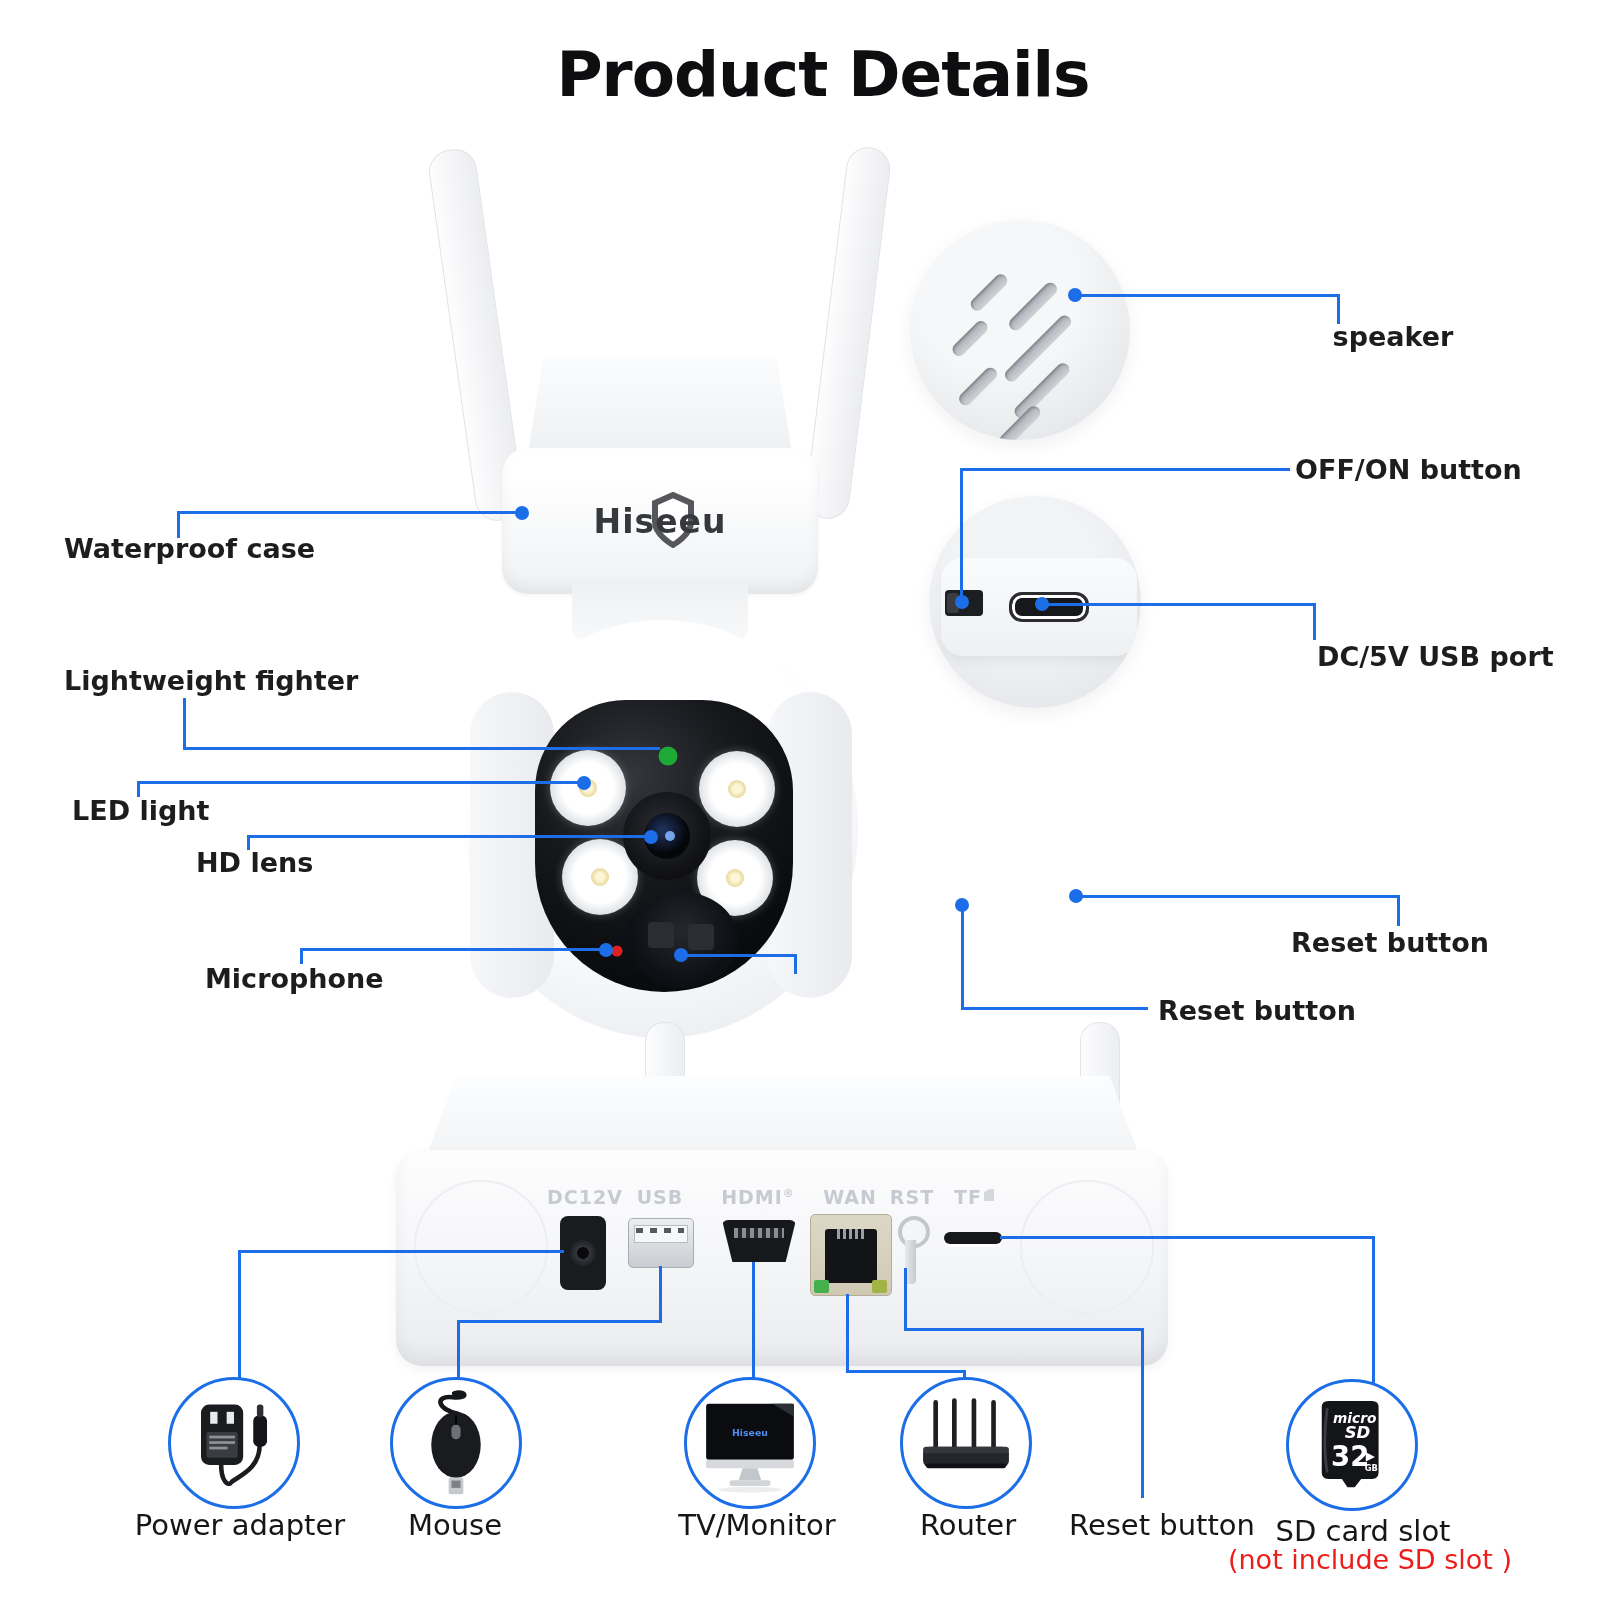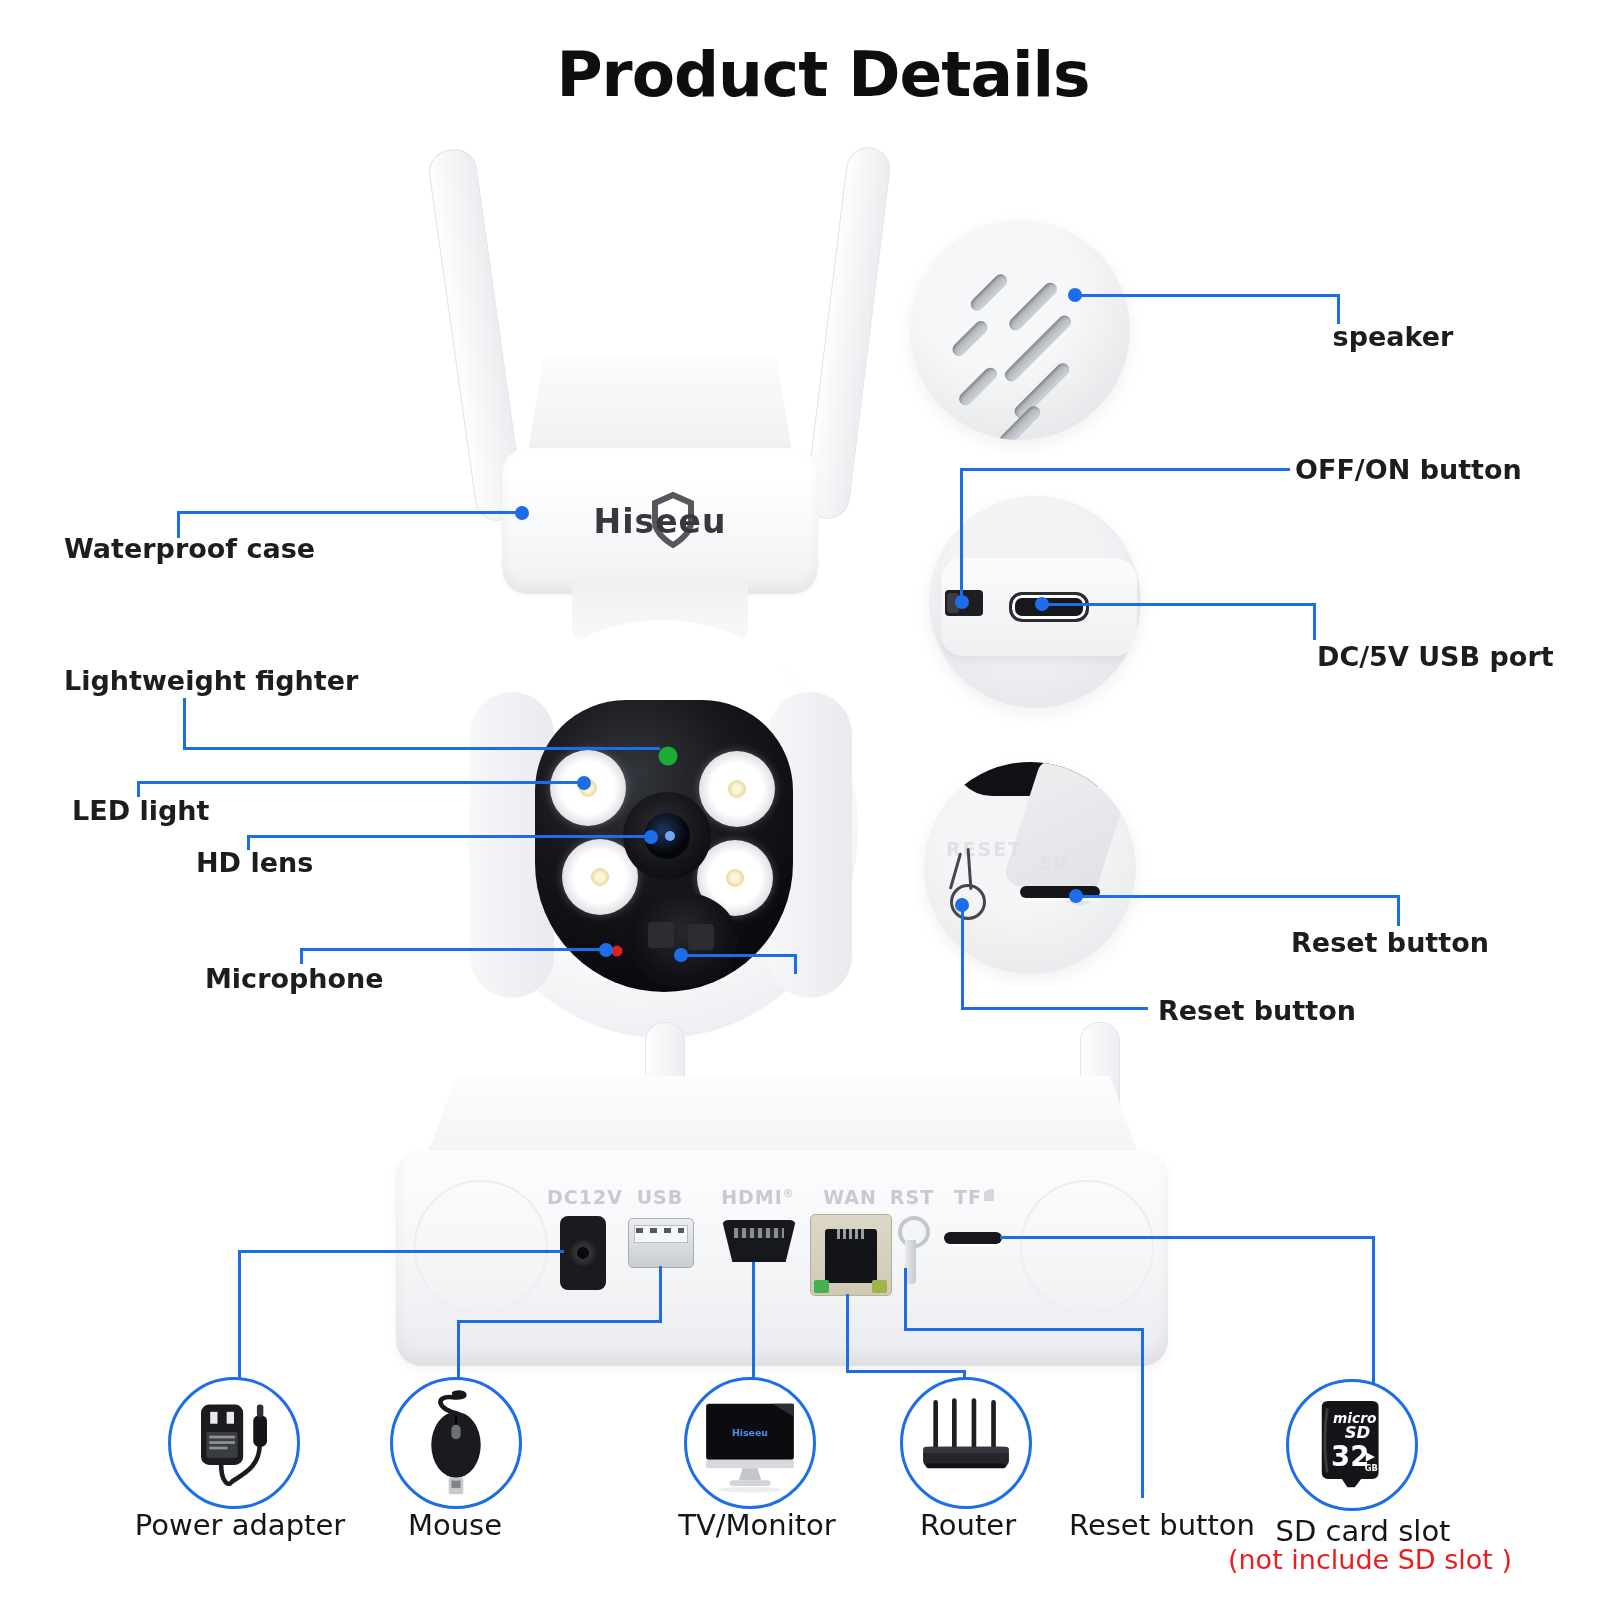--- a/index.html
+++ b/index.html
@@ -177,30 +177,20 @@
     <div class="slot" style="left:96px;top:164px;width:72px;"></div>
     <div class="slot" style="left:84px;top:200px;width:52px;"></div>
   </div>
 
   <div class="circle mid" style="left:929px;top:496px;width:212px;height:212px;">
     <div class="midband"></div>
     <div class="switch"></div>
     <div class="usbc"></div>
   </div>
 
-  <div class="circle rst" style="left:924px;top:762px;width:212px;height:212px;">
-    <div class="rwedge"></div>
-    <div class="rflap"></div>
-    <div class="engrave" style="left:22px;top:76px;">RESET</div>
-    <div class="engrave" style="left:116px;top:92px;font-size:16px;">SD</div>
-    <div class="pinring"></div>
-    <div class="pinleg" style="left:30px;top:90px;height:38px;transform:rotate(16deg);"></div>
-    <div class="pinleg" style="left:44px;top:86px;height:42px;transform:rotate(-4deg);"></div>
-    <div class="rslot"></div>
-  </div>
 
   <div class="nant" style="left:645px;top:1022px;"></div>
   <div class="nant" style="left:1080px;top:1022px;"></div>
   <div class="nvr-top"></div>
   <div class="nvr">
     <div class="seam" style="left:18px;top:30px;"></div>
     <div class="seam" style="left:624px;top:30px;"></div>
   </div>
 
   <div class="portlbl" style="left:585px;top:1186px;">

